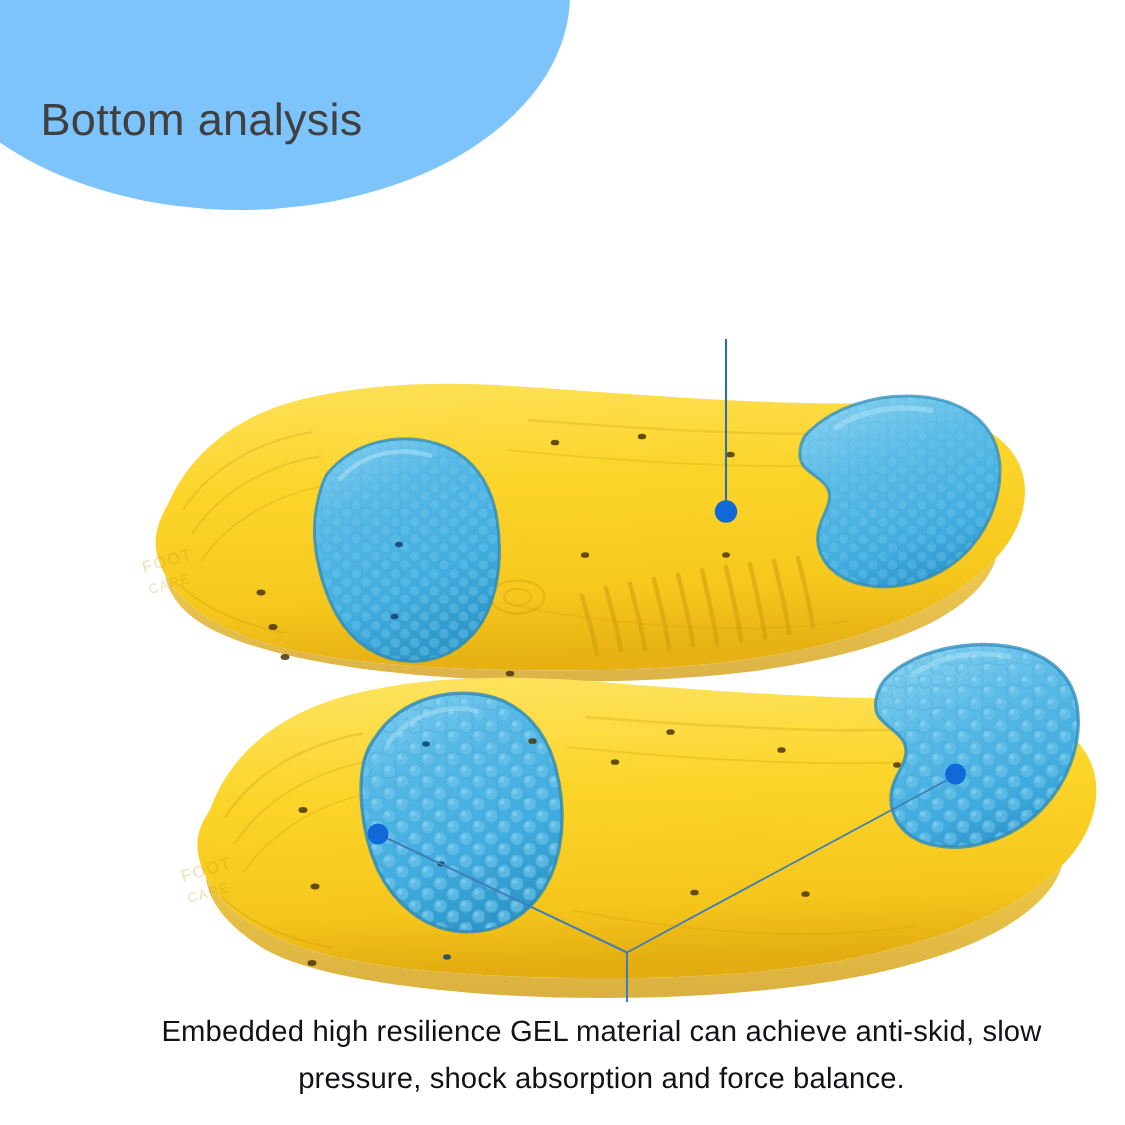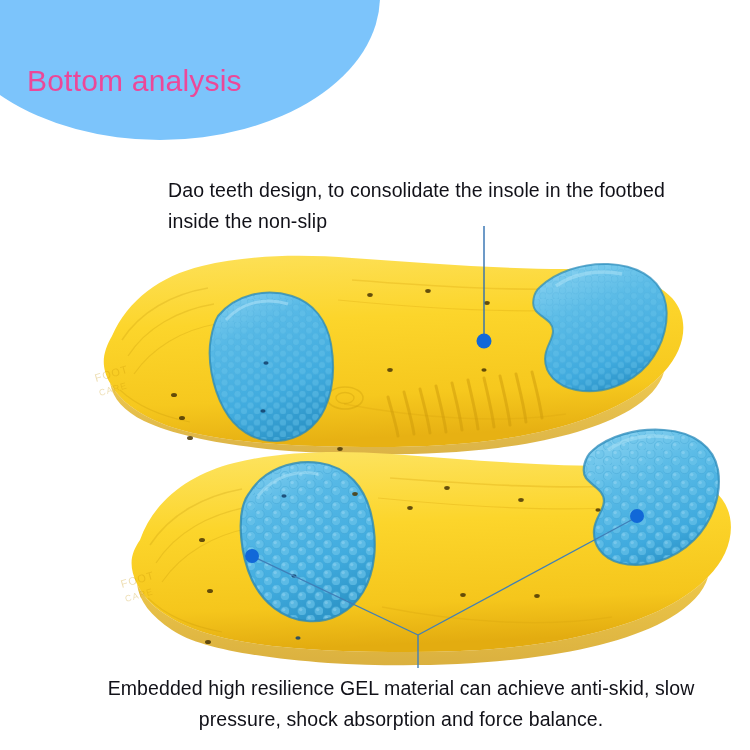--- a/index.html
+++ b/index.html
@@ -25,21 +25,21 @@
     height: 198px;
     background: #7CC4FB;
     border-radius: 0 0 230px 230px / 0 0 150px 150px;
   }
   #page-title {
     position: absolute;
     left: 27px;
     top: 62px;
     font-size: 30px;
     line-height: 38px;
-    color: #ec4899;
+    color: #404040;
     letter-spacing: 0.2px;
     white-space: nowrap;
   }
 
   
   .annot {
     position: absolute;
     color: #111118;
     font-size: 19.5px;
     line-height: 31px;
@@ -68,21 +68,20 @@
 </style>
 </head>
 <body>
 
 <div id="page">
 
   <div id="header-banner"></div>
 
   <div id="page-title">Bottom analysis</div>
 
-  <div class="annot" id="annot-top">Dao teeth design, to consolidate the insole in the footbed inside the non-slip</div>
 
   <div class="annot" id="annot-bottom">Embedded high resilience GEL material can achieve anti-skid, slow pressure, shock absorption and force balance.</div>
 
   <svg id="insole-art" viewBox="0 0 750 750">
     <defs>
 
       <linearGradient id="foamTop" x1="0" y1="0" x2="0.15" y2="1">
         <stop offset="0%" stop-color="#FDE15A"></stop>
         <stop offset="38%" stop-color="#FCD52B"></stop>
         <stop offset="78%" stop-color="#F6C81E"></stop>

